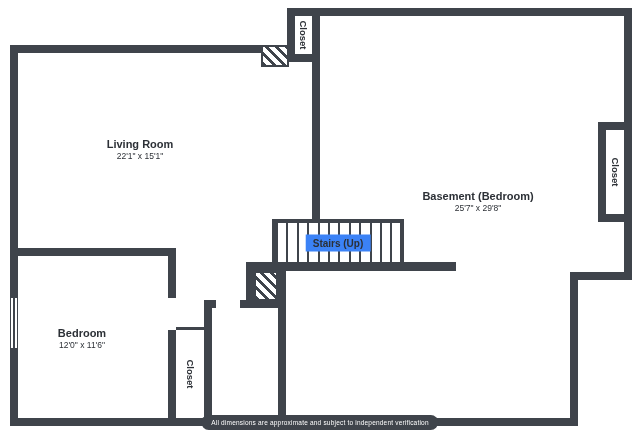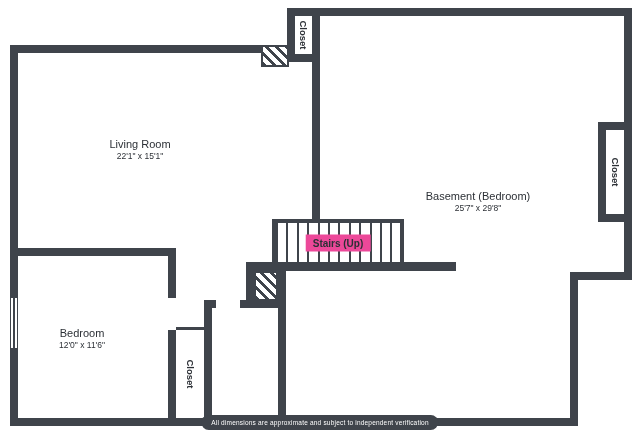--- a/index.html
+++ b/index.html
@@ -2,27 +2,27 @@
 <html style="--wall: #3f444b; --bg: #ffffff; --text: #2c3036;"><head>
 <meta charset="utf-8">
 <style>
   html,body{margin:0;padding:0;background:#fff;}
   .plan{position:relative;width:640px;height:438px;background:var(--bg,#fff);
         font-family:"Liberation Sans",sans-serif;color:var(--text,#2c3036);overflow:hidden;}
   .wall{position:absolute;background:var(--wall,#3f444b);}
   .hatch{position:absolute;box-sizing:border-box;border:2px solid var(--wall,#3f444b);
          background:repeating-linear-gradient(45deg,var(--wall,#3f444b) 0 2.5px,#fff 2.5px 7px);}
   .room-label{position:absolute;text-align:center;line-height:1.3;}
-  .room-name{font-size:11px;font-weight:normal;}
+  .room-name{font-size:11px;font-weight:bold;}
   .room-dims{font-size:8.5px;}
   .vlabel{position:absolute;writing-mode:vertical-rl;font-size:9.5px;font-weight:bold;
           transform:translate(-50%,-50%);white-space:nowrap;}
   .stairs-treads{position:absolute;
           background:repeating-linear-gradient(to right,var(--wall,#3f444b) 0 2px,transparent 2px 10.4px);}
-  .stairs-label{position:absolute;transform:translate(-50%,-50%);background:#ec4899;
+  .stairs-label{position:absolute;transform:translate(-50%,-50%);background:#3b82f6;
           font-weight:bold;font-size:10px;padding:3px 7px;white-space:nowrap;}
   .window{position:absolute;background:#fff;border-left:1.5px solid var(--wall,#3f444b);
           border-right:1.5px solid var(--wall,#3f444b);box-sizing:border-box;}
   .window .pane{width:1.5px;height:100%;margin:0 auto;background:var(--wall,#3f444b);}
   .footer-badge{position:absolute;left:50%;top:415px;transform:translateX(-50%);
           background:var(--wall,#3f444b);color:#fff;font-size:6.5px;letter-spacing:.2px;
           padding:4px 10px;border-radius:8px;white-space:nowrap;}
 </style>
 </head>
 <body>

